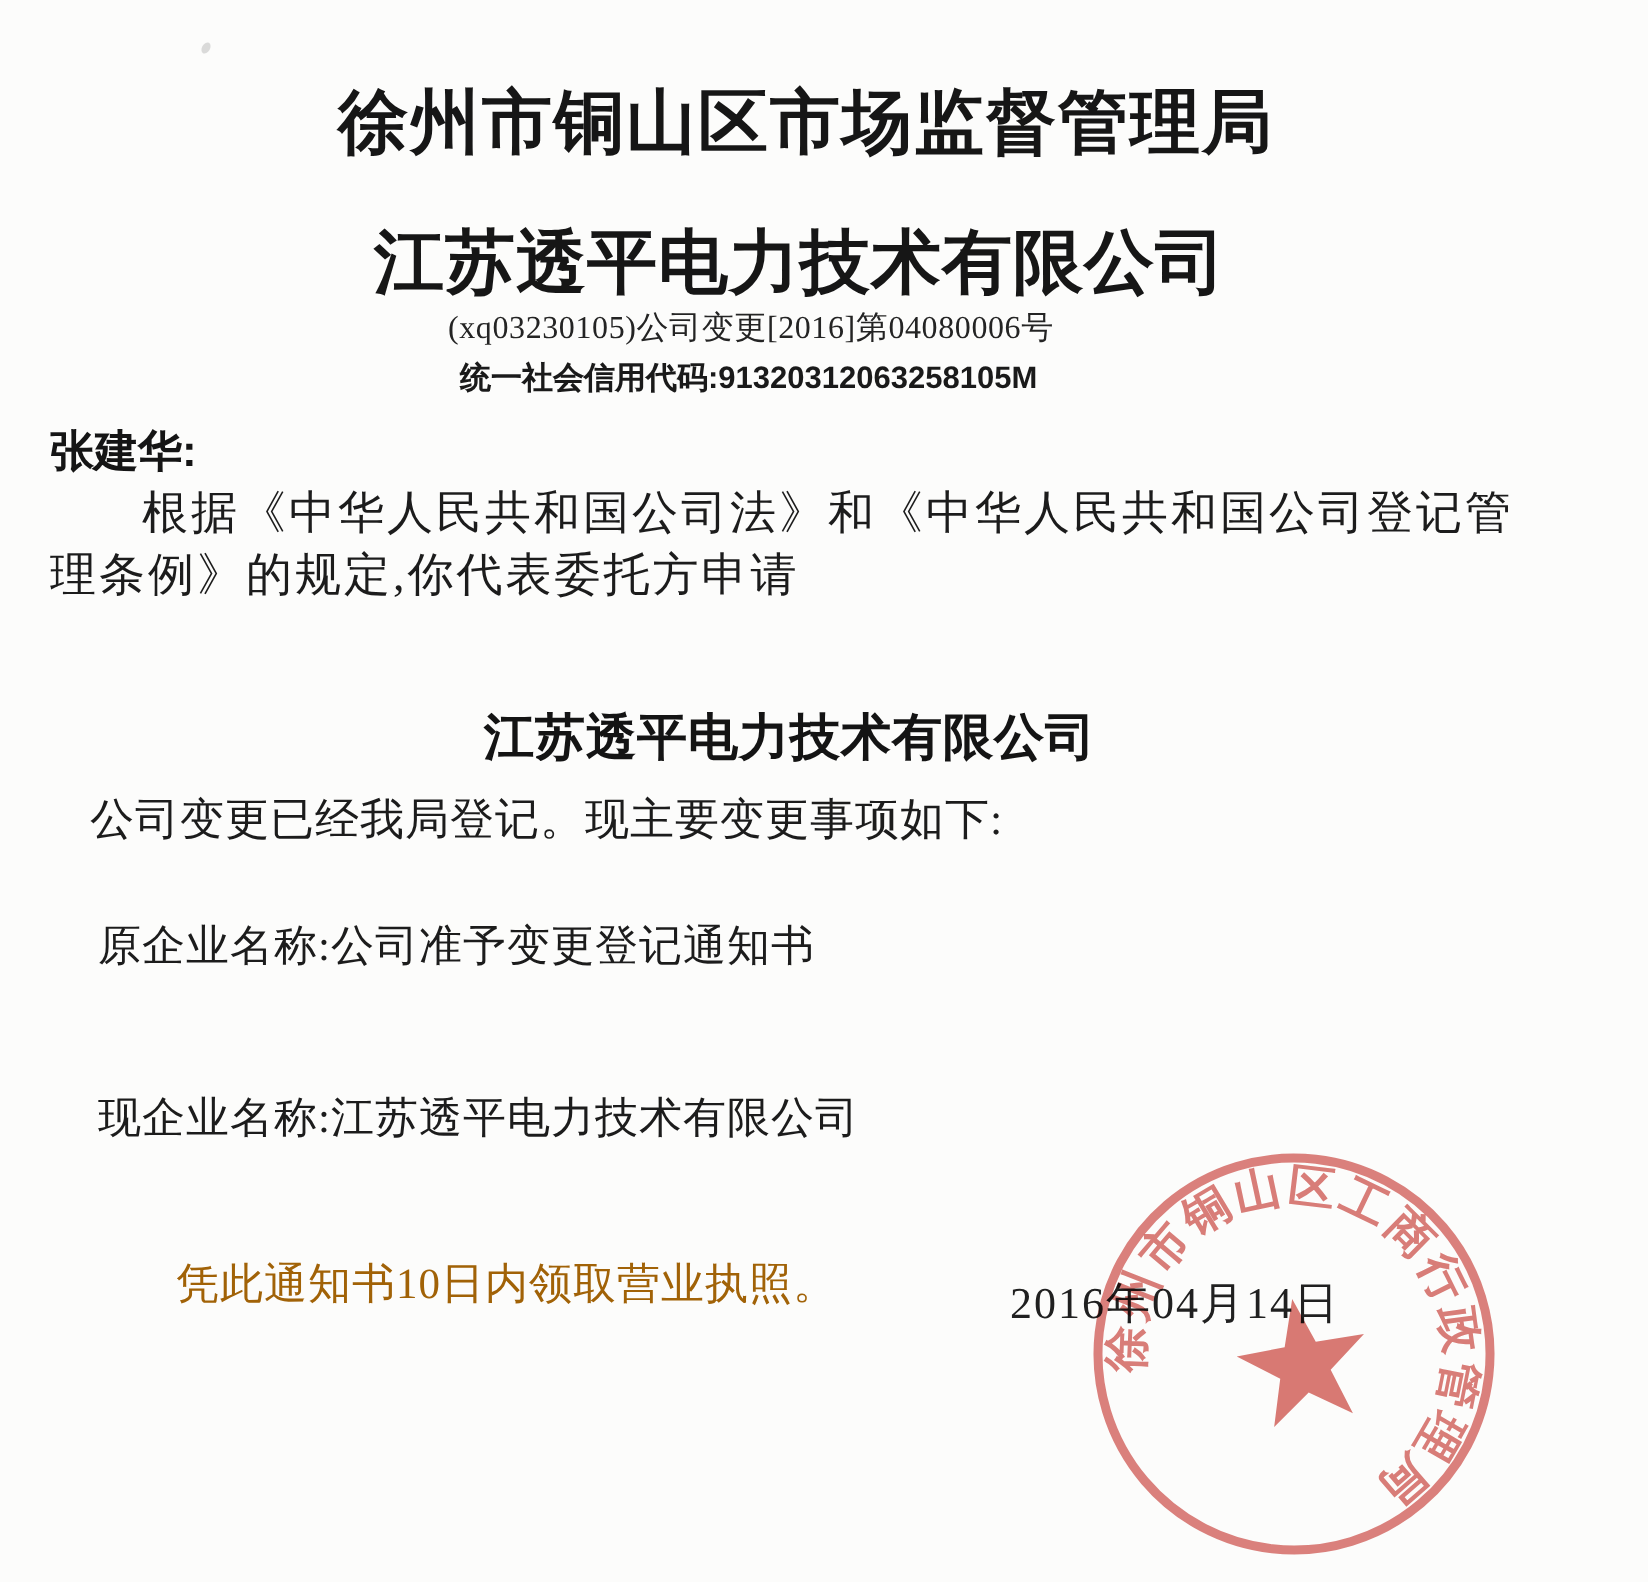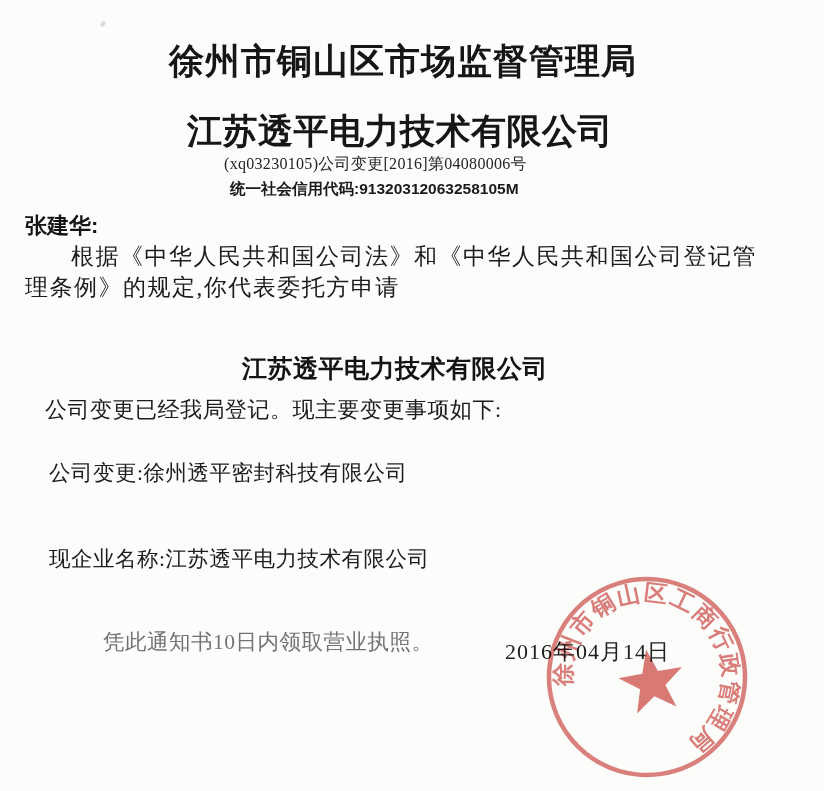--- a/index.html
+++ b/index.html
@@ -36,21 +36,21 @@
     position:absolute;top:352px;left:230px;font-size:25px;font-weight:bold;letter-spacing:0.5px;color:#141414;
     font-family:"Liberation Sans","DejaVu Sans",sans-serif;
     margin-left:12px;
   }
   .statement{position:absolute;top:395px;left:45px;font-size:22px;letter-spacing:0.5px;color:#1c1c1c;}
   .change-item{position:absolute;left:49px;font-size:21.5px;letter-spacing:0.5px;color:#1c1c1c;}
   .item-0{top:458px;}
   .item-1{top:501px;}
   .item-2{top:544px;}
   .item-3{top:587px;}
-  .license-note{position:absolute;top:627px;left:103px;font-size:21.5px;letter-spacing:0.5px;color:#737373;}
+  .license-note{position:absolute;top:627px;left:88px;font-size:21.5px;letter-spacing:0.5px;color:#a16207;}
   .issue-date{position:absolute;top:637px;left:505px;font-size:22px;letter-spacing:1px;color:#202020;}
   .seal{
     position:absolute;left:527px;top:557px;width:240px;height:240px;
     mix-blend-mode:multiply;opacity:0.85;
   }
   .seal text{
     font-family:"Liberation Sans","DejaVu Sans",sans-serif;
     font-size:23px;letter-spacing:2px;font-weight:bold;
   }
   .speckle{
@@ -68,21 +68,21 @@
   <h1 class="agency">徐州市铜山区市场监督管理局</h1>
   <h2 class="doc-title">江苏透平电力技术有限公司</h2>
   <div class="doc-number">(xq03230105)公司变更[2016]第04080006号</div>
   <div class="credit-code">统一社会信用代码:91320312063258105M</div>
 
   <div class="recipient">张建华:</div>
   <p class="legal">根据《中华人民共和国公司法》和《中华人民共和国公司登记管理条例》的规定,你代表委托方申请</p>
   <div class="company">江苏透平电力技术有限公司</div>
   <div class="statement">公司变更已经我局登记。现主要变更事项如下:</div>
 
-  <div class="change-item item-0">公司变更:徐州透平密封科技有限公司</div>
+  <div class="change-item item-0">原企业名称:公司准予变更登记通知书</div>
   <div class="change-item item-2">现企业名称:江苏透平电力技术有限公司</div>
 
   <div class="license-note">凭此通知书10日内领取营业执照。</div>
   <div class="issue-date">2016年04月14日</div>
 
   <svg class="seal" viewBox="-120 -120 240 240">
     <defs>
       <path id="sealArc" d="M -59.9 46.8 A 76 76 0 1 1 59.9 46.8"></path>
     </defs>
     <g transform="rotate(28)">

